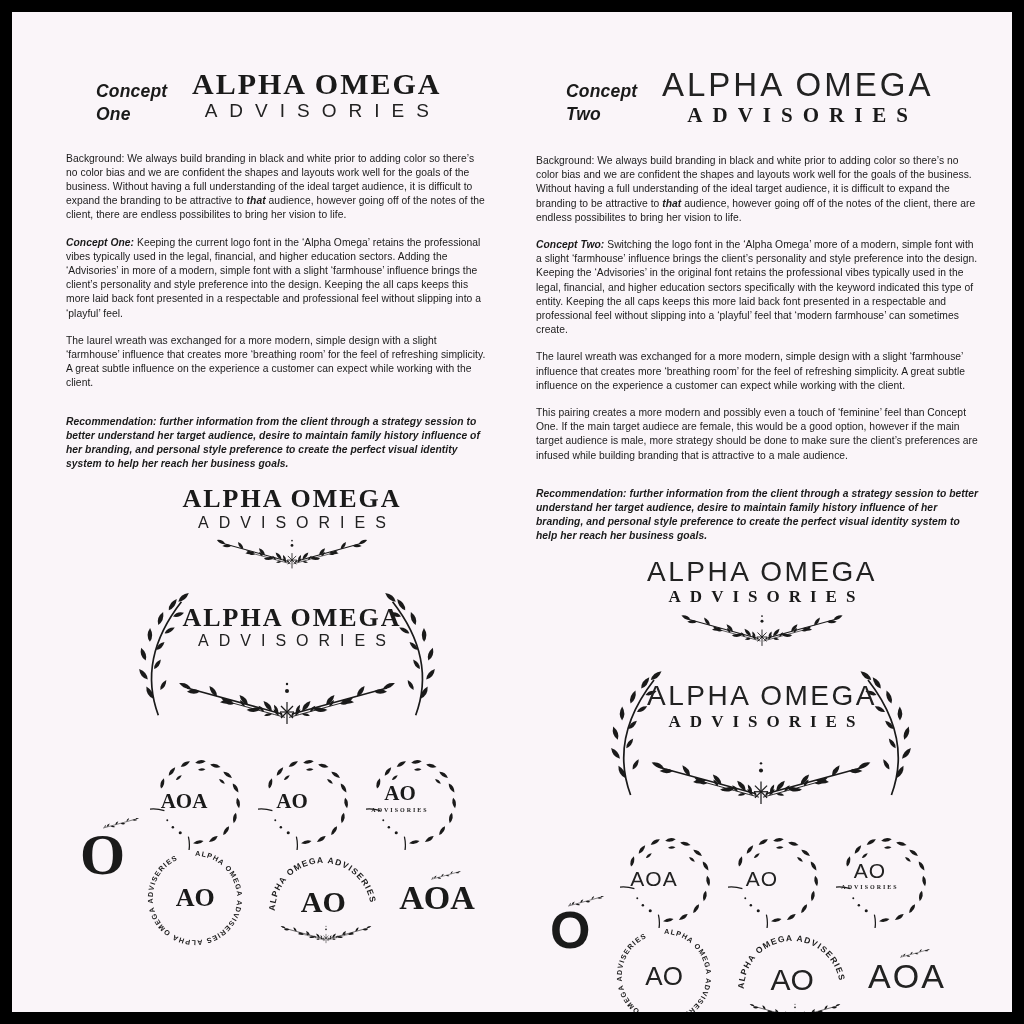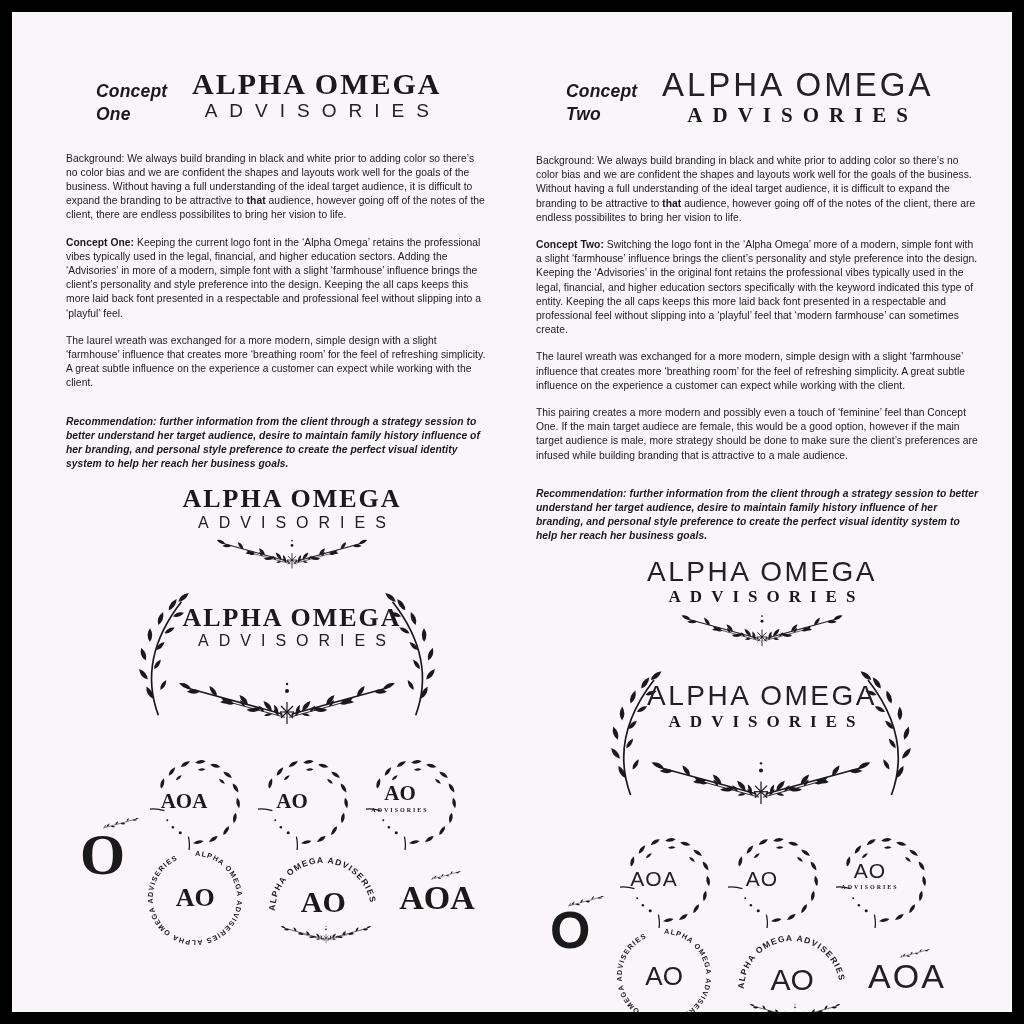--- a/index.html
+++ b/index.html
@@ -19,21 +19,21 @@
   .hdr1-primary{font-family:"Liberation Serif","DejaVu Serif",serif;font-weight:700;font-size:30px;letter-spacing:2px;line-height:1.05;white-space:nowrap;}
   .hdr1-secondary{font-weight:400;font-size:19px;letter-spacing:12px;margin-right:-12px;line-height:1.2;color:#222;white-space:nowrap;}
   .hdr2-primary{font-weight:400;font-size:33px;letter-spacing:3px;line-height:1.02;white-space:nowrap;color:#222;}
   .hdr2-secondary{font-family:"Liberation Serif","DejaVu Serif",serif;font-weight:700;font-size:21px;letter-spacing:10px;margin-right:-10px;line-height:1.25;white-space:nowrap;}
 
   
   .body-text{font-size:10.3px;line-height:1.38;letter-spacing:.05px;}
   .col-one .body-text{width:421px;}
   .col-two .body-text{width:443px;}
   .para{margin:0 0 13px 0;}
-  .bi{font-weight:700;}
+  .bi{font-weight:700;font-style:italic;}
   .para-reco{font-weight:700;font-style:italic;margin-top:24px;}
 
   
   .logo-v1{width:330px;margin:14px auto 0;text-align:center;}
   .v1L-primary{font-family:"Liberation Serif","DejaVu Serif",serif;font-weight:700;font-size:26px;letter-spacing:2px;line-height:1.05;white-space:nowrap;}
   .v1L-secondary{font-size:16px;letter-spacing:10px;margin-right:-10px;line-height:1.25;white-space:nowrap;color:#222;}
   .v1R-primary{font-weight:400;font-size:28px;letter-spacing:2.5px;line-height:1.02;white-space:nowrap;color:#222;}
   .v1R-secondary{font-family:"Liberation Serif","DejaVu Serif",serif;font-weight:700;font-size:17px;letter-spacing:9px;margin-right:-9px;line-height:1.3;white-space:nowrap;}
   .divider-svg{display:block;margin:2px auto 0;}
 

